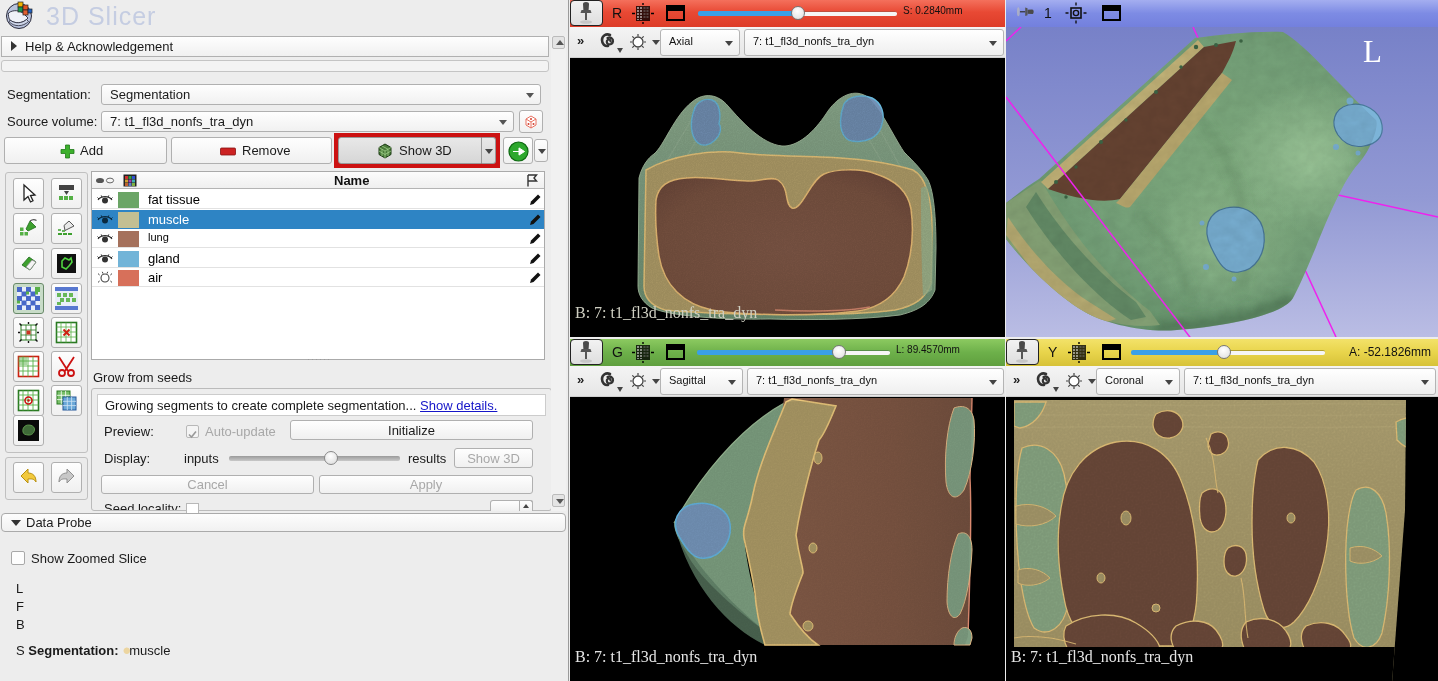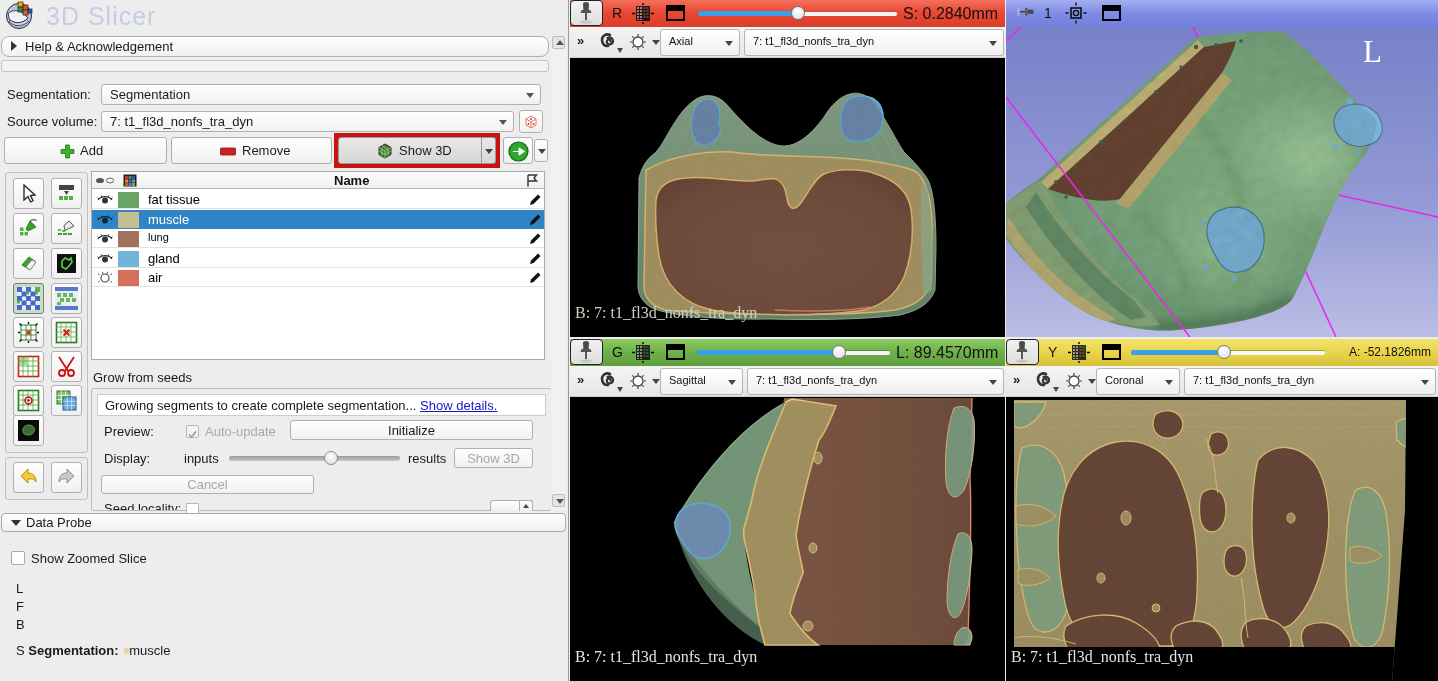--- a/index.html
+++ b/index.html
@@ -22,21 +22,21 @@
     <path d="M3.5 12 C8 8.5 15 9 19 13 L23 17 C18 23 9 23 4.5 18.5 C3.6 16.5 3.2 14 3.5 12 Z" fill="#eef1f8" stroke="#2a2a3a" stroke-width="0.9"></path>
     <path d="M5 19 C10 23 17 22.5 21.5 18.5 L23.5 20.5 C18 26 9 26 4.2 20.8 Z" fill="#cdd5e8" stroke="#2a2a3a" stroke-width="0.8"></path>
     <rect x="13" y="1" width="5" height="5" fill="#f0b400" stroke="#222" stroke-width="0.7"></rect>
     <rect x="13" y="6" width="5" height="5" fill="#1a9850" stroke="#222" stroke-width="0.7"></rect>
     <rect x="18" y="4" width="5" height="5" fill="#e05020" stroke="#222" stroke-width="0.7"></rect>
     <rect x="18" y="9" width="5" height="5" fill="#e06030" stroke="#222" stroke-width="0.7"></rect>
     <rect x="23" y="8" width="4" height="4" fill="#2060c0" stroke="#222" stroke-width="0.7"></rect>
   </svg>
   <div class="abs" style="left:46px;top:2px;font-size:25px;color:#c5cde2;letter-spacing:1px;">3D Slicer</div>
 
-  <div class="abs btn" style="left:1px;top:36px;width:548px;height:21px;border-radius:8px;">
+  <div class="abs btn" style="left:1px;top:36px;width:548px;height:21px;border-radius:0;">
     <span class="abs" style="left:9px;top:4px;width:0;height:0;border-top:5px solid transparent;border-bottom:5px solid transparent;border-left:6px solid #333;"></span>
     <span class="abs lbl" style="left:23px;top:2px;">Help &amp; Acknowledgement</span>
   </div>
   <div class="abs" style="left:1px;top:60px;width:548px;height:12px;background:#f3f3f3;border:1px solid #c4c4c4;border-radius:3px;"></div>
 
   <div class="abs lbl" style="left:7px;top:87px;">Segmentation:</div>
   <div class="abs combo" style="left:101px;top:84px;width:440px;height:21px;">
         <span style="position:absolute;left:8px;top:2px;">Segmentation</span>
         <span class="carrow"></span>
       </div>
@@ -323,20 +323,23 @@
   <div class="abs lbl" style="left:184px;top:451px;">inputs</div>
   <div class="abs" style="left:229px;top:456px;width:171px;height:5px;background:linear-gradient(#9a9a9a,#c8c8c8);border-radius:2px;"></div>
   <div class="abs" style="left:324px;top:451px;width:14px;height:14px;background:radial-gradient(circle at 45% 35%,#ffffff,#d8d8d8);border:1px solid #888;border-radius:50%;"></div>
   <div class="abs lbl" style="left:408px;top:451px;">results</div>
   <div class="abs btn" style="left:454px;top:448px;width:79px;height:20px;">
         <span class="lbl gtxt" style="position:absolute;left:50%;transform:translateX(-50%);top:2px;">Show 3D</span>
       </div>
   <div class="abs btn" style="left:101px;top:475px;width:213px;height:19px;">
         <span class="lbl gtxt" style="position:absolute;left:50%;transform:translateX(-50%);top:1px;">Cancel</span>
       </div>
+  <div class="abs btn" style="left:319px;top:475px;width:214px;height:19px;">
+        <span class="lbl gtxt" style="position:absolute;left:50%;transform:translateX(-50%);top:1px;">Apply</span>
+      </div>
   <div class="abs lbl" style="left:104px;top:501px;clip-path:inset(0 0 6px 0);">Seed locality:</div>
   <div class="abs" style="left:186px;top:503px;width:13px;height:10px;background:#fff;border:1px solid #b8b8b8;border-bottom:none;"></div>
   <div class="abs btn" style="left:490px;top:500px;width:43px;height:11px;border-bottom:none;border-radius:3px 3px 0 0;"></div>
   <div class="abs btn" style="left:519px;top:500px;width:14px;height:11px;border-bottom:none;border-radius:0 3px 0 0;">
         <span style="position:absolute;left:3px;top:3px;width:0;height:0;border-left:3.5px solid transparent;border-right:3.5px solid transparent;border-bottom:4px solid #444;"></span>
       </div>
   <div class="abs" style="left:1px;top:513px;width:565px;height:19px;background:linear-gradient(#fdfdfd,#f1f1f1);border:1px solid #aaa;border-radius:4px;">
     <span style="position:absolute;left:9px;top:6px;width:0;height:0;border-left:5px solid transparent;border-right:5px solid transparent;border-top:6px solid #333;"></span>
     <span class="abs lbl" style="left:24px;top:1px;">Data Probe</span>
   </div>
@@ -354,21 +357,21 @@
     <div class="abs" style="left:1px;top:458px;width:13px;height:13px;background:#e4e4e4;border:1px solid #bbb;border-radius:2px;">
           <span style="position:absolute;left:2.5px;top:4px;width:0;height:0;border-left:4px solid transparent;border-right:4px solid transparent;border-top:5px solid #555;"></span>
         </div>
   </div>
 </div>
 
 <style>
 .vbar { position:absolute; height:27px; }
 .pinbtn { position:absolute; left:0px; top:0px; width:33px; height:26px; background:linear-gradient(#f2f2f2,#dedede); border:1px solid #222; border-radius:4px; z-index:5; }
 .vlet { position:absolute; left:42px; top:5px; font-size:14px; color:#111; }
-.vtext { position:absolute; top:5px; font-size:16px; color:#111; }
+.vtext { position:absolute; top:5px; font-size:10px; color:#111; }
 .vtb { position:absolute; height:31px; background:linear-gradient(#f4f4f4,#e6e6e6); border-bottom:1px solid #cfcfcf; }
 .chev { position:absolute; left:7px; top:6px; font-size:13px; font-weight:bold; color:#222; }
 .vcombo { position:absolute; top:2px; height:27px; background:linear-gradient(#ffffff,#efefef); border:1px solid #b4b4b4; border-radius:3px; font-size:11px; color:#111; }
 .strack { position:absolute; top:11px; height:5px; border-radius:2px; }
 .shandle { position:absolute; top:6px; width:14px; height:14px; border-radius:50%; background:radial-gradient(circle at 45% 35%, #ffffff, #dcdcdc); border:1px solid #777; }
 .tbarrow { position:absolute; width:0; height:0; border-left:4px solid transparent; border-right:4px solid transparent; border-top:5px solid #444; }
 </style>
 <svg width="0" height="0" style="position:absolute">
 <defs>
 <g id="pin">

